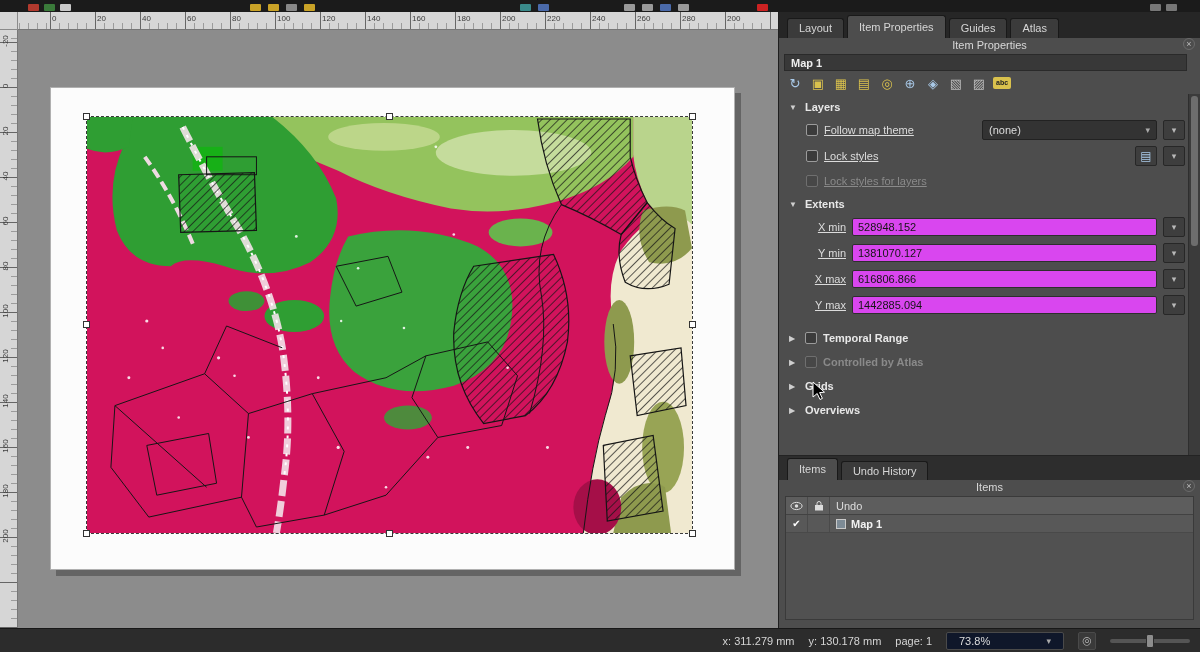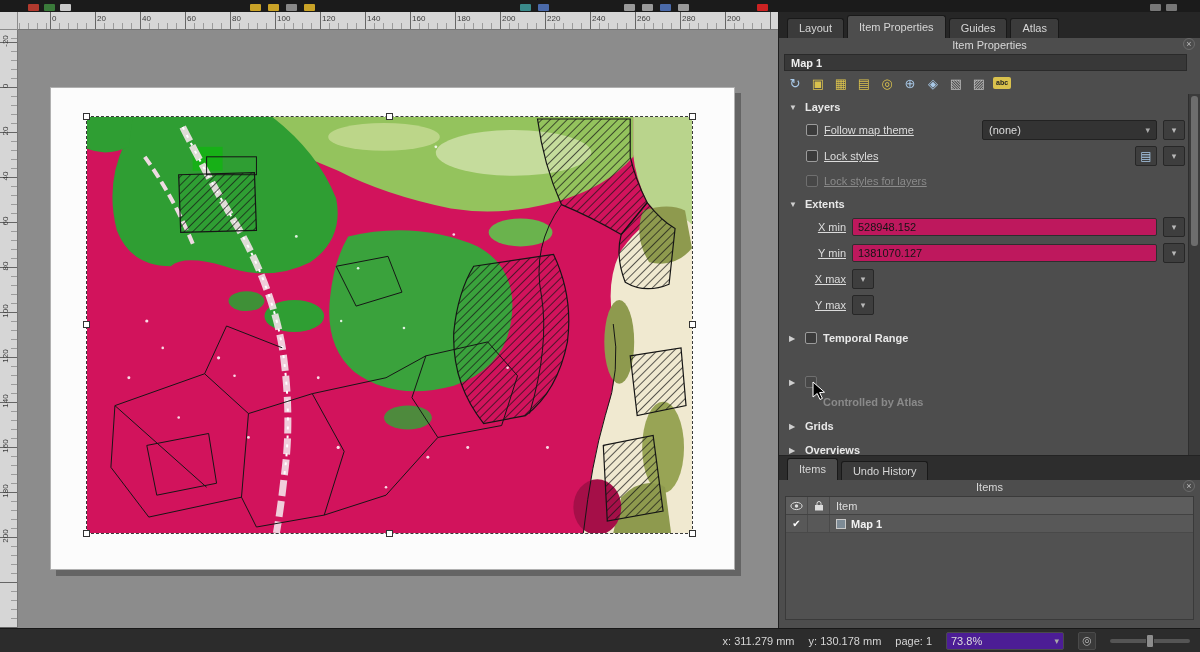--- a/index.html
+++ b/index.html
@@ -56,36 +56,36 @@
             padding:0 6px;font-weight:bold;color:#eee;}
   .item-toolbar{flex:none;height:22px;display:flex;align-items:center;gap:5px;padding-left:7px;}
   .tbi{width:18px;height:18px;display:flex;align-items:center;justify-content:center;font-size:13px;}
   .tbi-badge{width:auto;font-size:7px;font-weight:bold;border-radius:2px;padding:0 3px;height:12px;line-height:12px;}
 
   .props{flex:1;position:relative;padding:2px 13px 0 0;overflow:hidden;}
   .vscroll{position:absolute;right:0;top:0;bottom:0;width:12px;background:#3b3b3b;border-left:1px solid #2e2e2e;}
   .vscroll .thumb{position:absolute;left:2px;right:2px;top:2px;height:150px;background:#6d6d6d;border-radius:3px;}
   .sec-header{display:flex;align-items:center;gap:6px;padding:5px 8px 4px 10px;font-weight:bold;color:#e8e8e8;}
   .sec-header .arrow{width:10px;font-size:8px;color:#cfcfcf;font-weight:normal;}
-  .sec-header.disabled .sec-label{color:#8a8a8a;margin-top:40px;}
+  .sec-header.disabled .sec-label{color:#8a8a8a;}
   .sec-header.disabled .cb{border-color:#6f6f6f;background:#474747;}
   .row{display:flex;align-items:center;gap:6px;padding:3px 2px 3px 27px;min-height:24px;}
   .cb{width:12px;height:12px;background:#3b3b3b;border:1px solid #9b9b9b;border-radius:2px;flex:none;}
   .cb.disabled{border-color:#6f6f6f;background:#474747;}
   .lbl{color:#dcdcdc;text-decoration:underline;}
   .lbl.disabled{color:#8a8a8a;}
   .combo{margin-left:auto;width:175px;height:20px;background:#333;border:1px solid #222;border-radius:2px;
          display:flex;align-items:center;padding:0 6px;color:#ddd;}
   .combo-arrow{margin-left:auto;color:#aaa;font-size:9px;}
   .dd-btn{width:22px;height:20px;background:#3e3e3e;border:1px solid #272727;border-radius:2px;flex:none;
           display:flex;align-items:center;justify-content:center;color:#b8b8b8;font-size:9px;}
   .mini-btn{width:22px;height:20px;background:#3e3e3e;border:1px solid #272727;border-radius:2px;flex:none;
           display:flex;align-items:center;justify-content:center;color:#a9c9e8;font-size:12px;}
   .ext .lbl{width:40px;flex:none;text-align:right;}
-  .ext-input{flex:1;height:18px;background:#be185d;border:1px solid #2e2e2e;border-radius:2px;color:#151515;
+  .ext-input{flex:1;height:18px;background:#d946ef;border:1px solid #2e2e2e;border-radius:2px;color:#151515;
              font-size:11px;padding:0 5px;font-family:inherit;min-width:0;}
   #collapsed-sections{margin-top:8px;}
   #collapsed-sections .sec-header{padding-top:6px;padding-bottom:6px;}
 
   
   .items-dock{flex:none;height:173px;border-top:1px solid #232323;display:flex;flex-direction:column;background:#4d4d4d;}
   .items-tabs{height:24px;background:#2d2d2d;display:flex;align-items:flex-end;gap:3px;padding-left:8px;flex:none;}
   .itab{height:19px;line-height:18px;padding:0 11px;background:#3b3b3b;color:#d6d6d6;border:1px solid #191919;
         border-bottom:none;border-radius:3px 3px 0 0;}
   .itab.active{background:#4d4d4d;height:22px;line-height:21px;}
@@ -95,22 +95,22 @@
   .it-cell-icon{width:22px;flex:none;border-right:1px solid #4a4a4a;display:flex;align-items:center;justify-content:center;}
   .it-cell-name{flex:1;display:flex;align-items:center;padding-left:6px;}
   .it-row{display:flex;height:18px;background:#585858;border-bottom:1px solid #494949;color:#f2f2f2;flex:none;}
   .it-check{color:#fff;font-size:10px;}
   .it-name-label{font-weight:bold;margin-left:5px;}
   .mapitem-glyph{width:10px;height:10px;border:1px solid #c9c9c9;background:#7d8b96;flex:none;}
 
   
   .status-bar{position:absolute;left:0;top:628px;width:1200px;height:24px;background:#2c2c2c;border-top:1px solid #181818;
               display:flex;align-items:center;justify-content:flex-end;gap:14px;padding-right:10px;color:#d5d5d5;}
-  .zoom-combo{width:118px;height:18px;background:#4c1d95;border:1px solid #4a4a4a;border-radius:2px;display:flex;
-              align-items:center;padding:0 4px;color:#ddd;}
+  .zoom-combo{width:118px;height:18px;background:#0f172a;border:1px solid #4a4a4a;border-radius:2px;display:flex;
+              align-items:center;padding:0 12px;color:#ddd;}
   .zoom-combo .combo-arrow{margin-left:auto;}
   .sb-icon{width:18px;height:18px;background:#3a3a3a;border:1px solid #4a4a4a;border-radius:2px;display:flex;
            align-items:center;justify-content:center;color:#bbb;font-size:11px;}
   .zoom-slider{width:80px;height:14px;position:relative;}
   .zoom-slider .track{position:absolute;left:0;right:0;top:5px;height:4px;background:#555;border-radius:2px;}
   .zoom-slider .knob{position:absolute;left:45%;top:0;width:8px;height:14px;background:#8d8d8d;border:1px solid #2a2a2a;border-radius:2px;}
 
   .cursor-svg{position:absolute;left:812px;top:381px;z-index:50;}
 </style>
 </head>
@@ -332,27 +332,29 @@
   <div class="row ext">
     <span class="lbl">Y min</span>
     <input class="ext-input" value="1381070.127" style="">
     <div class="dd-btn">
       <span class="dd-glyph">▾</span>
     </div>
   </div>
 
   <div class="row ext">
     <span class="lbl">X max</span>
+    <input class="ext-input" value="616806.866" style="">
     <div class="dd-btn">
       <span class="dd-glyph">▾</span>
     </div>
   </div>
 
   <div class="row ext">
     <span class="lbl">Y max</span>
+    <input class="ext-input" value="1442885.094" style="">
     <div class="dd-btn">
       <span class="dd-glyph">▾</span>
     </div>
   </div>
 </div>
 
       <div id="collapsed-sections">
   <div class="sec-header">
     <span class="arrow">▶</span>
     <span class="cb"></span>
@@ -399,21 +401,21 @@
               <ellipse cx="6.5" cy="5" rx="5.6" ry="3.6" fill="none" stroke="#ddd"></ellipse>
               <circle cx="6.5" cy="5" r="1.7" fill="#ddd"></circle>
             </svg>
           </div>
           <div class="it-cell-icon">
             <svg width="10" height="11">
               <rect x="1" y="5" width="8" height="5.5" fill="#ddd"></rect>
               <path d="M3,5 V3.5 a2,2 0 0 1 4,0 V5" fill="none" stroke="#ddd"></path>
             </svg>
           </div>
-          <div class="it-cell-name">Item</div>
+          <div class="it-cell-name">Undo</div>
         </div>
         <div id="item-rows">
   <div class="it-row">
     <div class="it-cell-icon">
                 <span class="it-check">✔</span>
               </div>
     <div class="it-cell-icon"></div>
     <div class="it-cell-name">
       <span class="mapitem-glyph"></span>
       <span class="it-name-label">Map 1</span>

